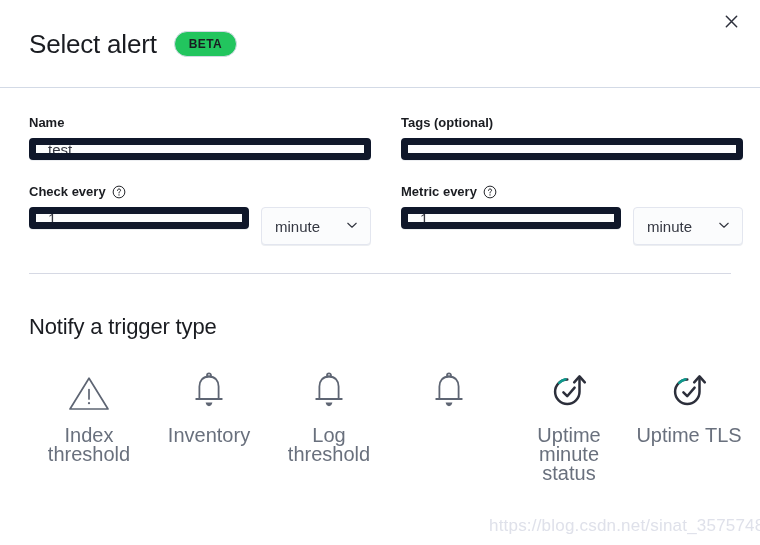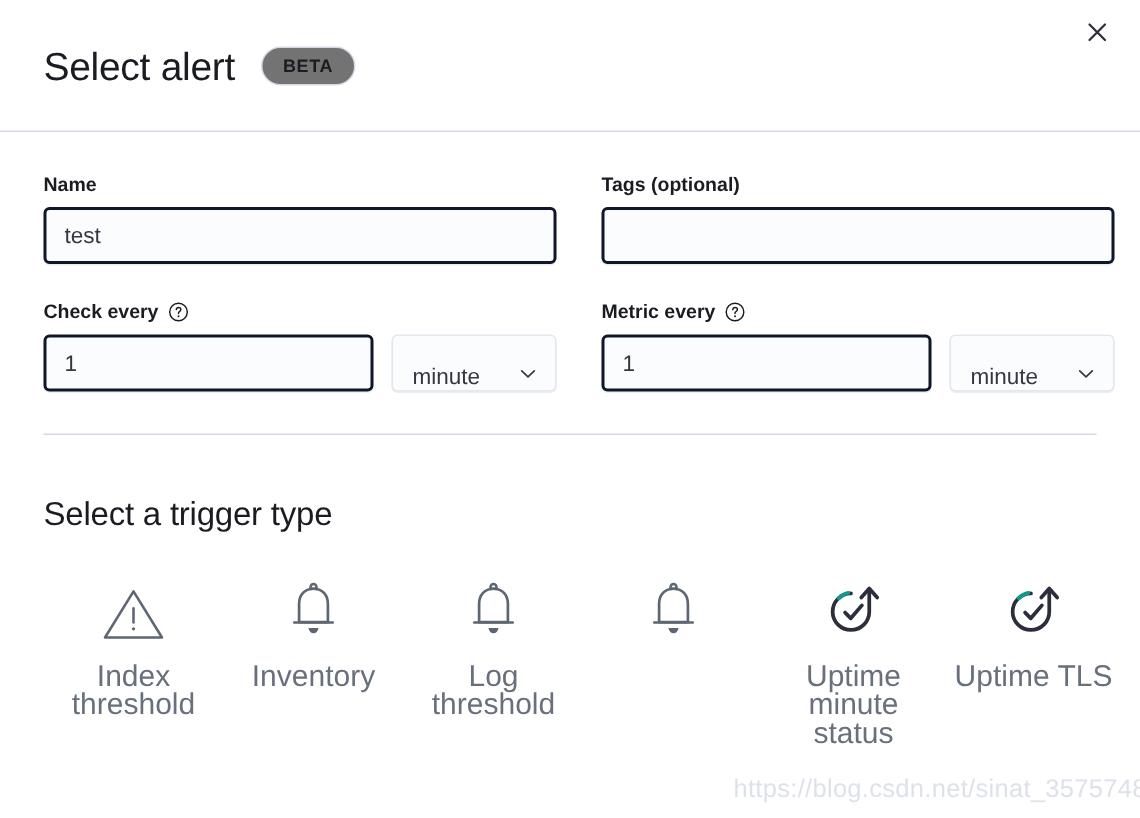--- a/index.html
+++ b/index.html
@@ -40,21 +40,21 @@
     white-space: nowrap;
   }
   .beta-badge {
     display: inline-flex;
     align-items: center;
     justify-content: center;
     height: 24px;
     padding: 0 14px;
     border: 1px solid #d3dae6;
     border-radius: 14px;
-    background: #737373;
+    background: #22c55e;
     font-size: 12px;
     font-weight: bold;
     letter-spacing: 0.4px;
     color: #1a1c21;
   }
   .close-button {
     position: absolute;
     right: 14px;
     top: 8px;
     width: 30px;
@@ -93,23 +93,23 @@
     align-items: center;
     justify-content: center;
     width: 14px;
     height: 14px;
     flex: none;
     cursor: pointer;
   }
   .text-input {
     box-sizing: border-box;
     width: 100%;
-    height: 38px;
+    height: 22px;
     background: #fbfcfd;
-    border: 2px solid #0f172a;
+    border: 7px solid #0f172a;
     border-radius: 4px;
     padding: 0 12px;
     font-family: "Liberation Sans", sans-serif;
     font-size: 15px;
     color: #343741;
     outline: none;
     box-shadow: 0 1px 0 0 rgba(152,162,179,0.18);
   }
   .text-input::placeholder { color: #a7adbb; }
 
@@ -120,21 +120,21 @@
   .row-split .text-input.num { width: 220px; flex: none; }
   .select-control {
     box-sizing: border-box;
     width: 110px;
     height: 38px;
     flex: none;
     background: #fbfcfd;
     border: 1px solid #e3e6ef;
     border-radius: 4px;
     display: flex;
-    align-items: flex-end;
+    align-items: center;
     justify-content: space-between;
     padding: 0 11px 0 13px;
     font-size: 15px;
     color: #343741;
     cursor: pointer;
     box-shadow: 0 1px 0 0 rgba(152,162,179,0.18);
   }
   .field-block { margin-bottom: 23px; }
   .field-block:last-child { margin-bottom: 0; }
 
@@ -277,21 +277,21 @@
         </div>
       </div>
     </div>
 
   </div>
 </div>
 
 <div class="section-divider"></div>
 
 <div class="trigger-section">
-  <h2 class="section-title">Select a trigger type</h2>
+  <h2 class="section-title">Notify a trigger type</h2>
 
   <div class="trigger-list">
 
     <button class="trigger-card">
       <span class="trigger-icon">
         <svg width="44" height="40" viewBox="0 0 44 40" aria-hidden="true">
           <path d="M22 5.2 L41 36 L3 36 Z" fill="none" stroke="#5e6573" stroke-width="1.7" stroke-linejoin="round"></path>
           <path d="M22 16.5 L22 26" stroke="#5e6573" stroke-width="1.7" stroke-linecap="round"></path>
           <circle cx="22" cy="30.2" r="1.1" fill="#5e6573"></circle>
         </svg>

